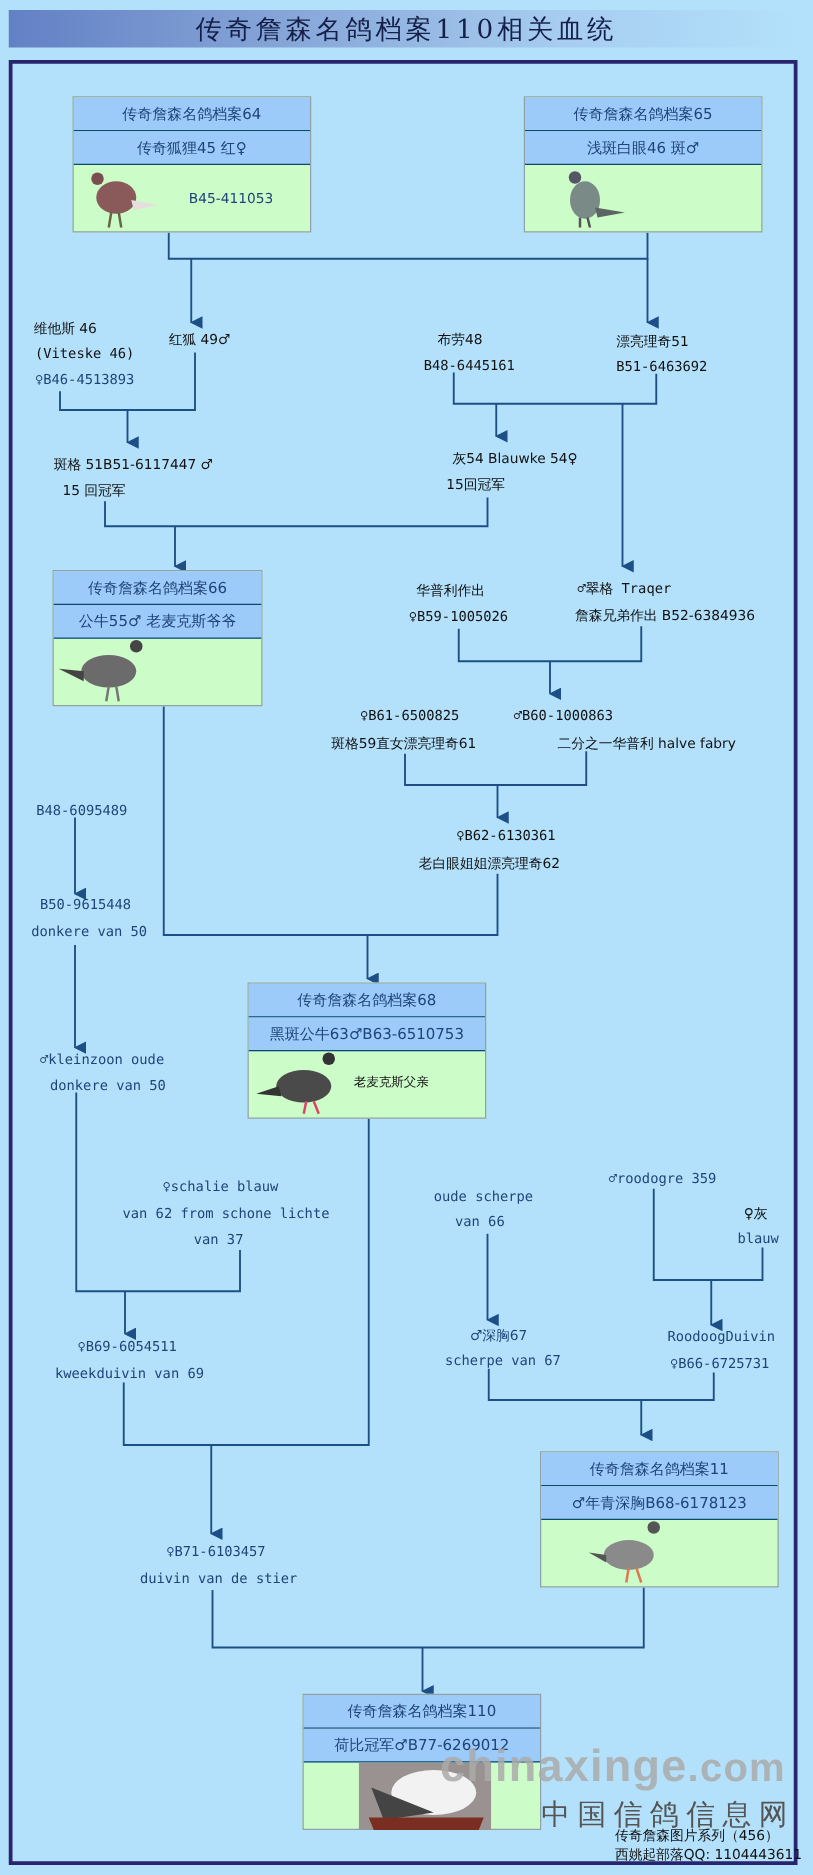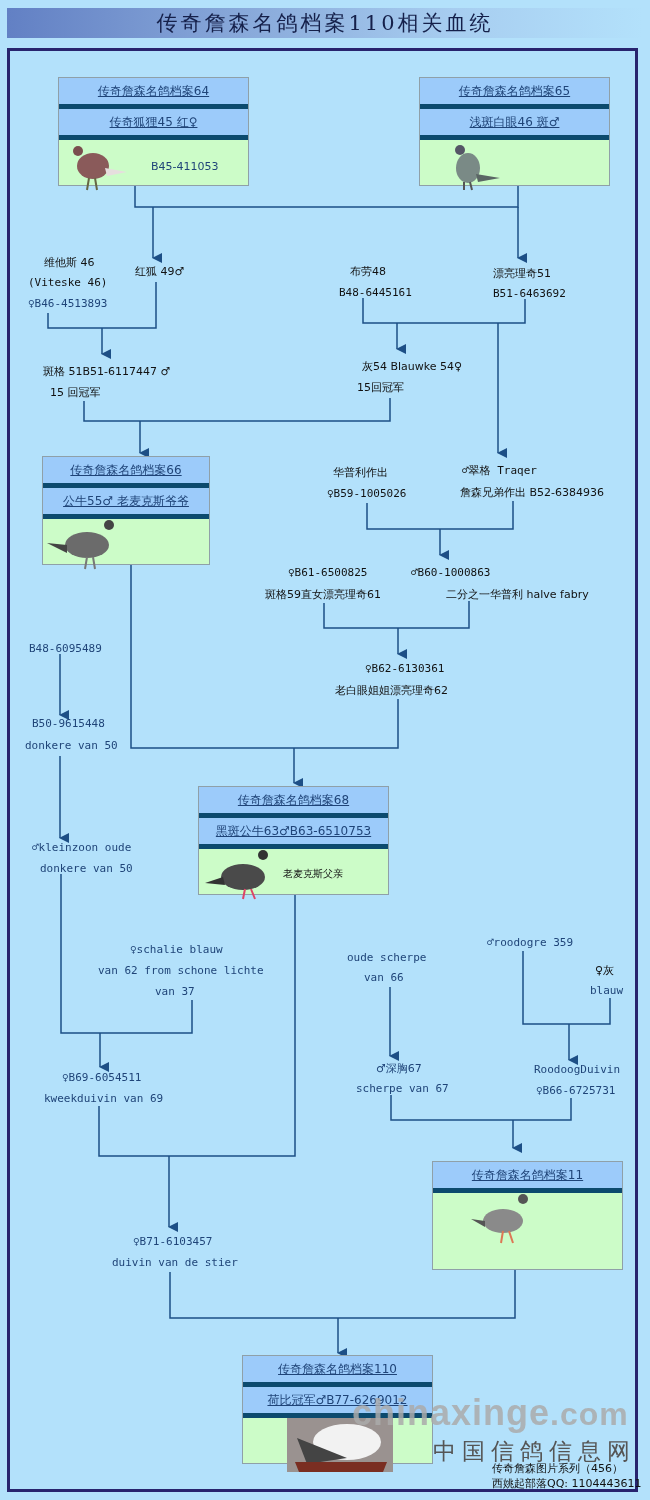--- a/index.html
+++ b/index.html
@@ -22,21 +22,21 @@
     position:absolute; left:7px; top:48px; width:631px; height:1444px;
     border:3px solid #28246e; box-sizing:border-box;
   }
   svg.lines { position:absolute; left:0; top:0; width:650px; height:1500px; }
   .card {
     position:absolute; border:1px solid #8fa0a8; box-sizing:border-box;
     background:#ccfcc8;
   }
   .card .row {
     height:26px; line-height:26px; text-align:center; background:#9ccbfa;
-    border-bottom:5px solid #0c4a6e; font-size:12px; color:#1f4478; white-space:nowrap;text-decoration:underline;
+    border-bottom:1px solid #0c4a6e; font-size:12px; color:#1f4478; white-space:nowrap;
   }
   .card .body { position:relative; height:52px; }
   .card .body .txt { position:absolute; font-size:11px; color:#1f4478; }
   .card .body .txt.dark { color:#111; font-size:10px; }
   .pigeon { position:absolute; }
   .lbl {
     position:absolute; font-size:11px; color:#1f4478; white-space:nowrap;
     font-family:"DejaVu Sans Mono", monospace;
   }
   .lbl.cn { font-family:"DejaVu Sans", sans-serif; font-size:11px; color:#111; }
@@ -163,20 +163,21 @@
       <circle cx="58" cy="6" r="5" fill="#333"></circle>
       <path d="M18,28 L0,34 L20,36 Z" fill="#333"></path>
       <path d="M40,40 L38,50 M46,40 L50,50" stroke="#d46" stroke-width="2"></path>
     </svg>
     <span class="txt dark" style="left:84px;top:18px;">老麦克斯父亲</span>
   </div>
 </div>
 
 <div class="card" style="left:432px;top:1161px;width:191px;height:109px;">
   <div class="row">传奇詹森名鸽档案11</div>
+  <div class="row">♂年青深胸B68-6178123</div>
   <div class="body">
     <svg class="pigeon" style="left:38px;top:0" width="64" height="52" viewBox="0 0 64 52">
       <ellipse cx="32" cy="28" rx="20" ry="12" fill="#8a8a8a"></ellipse>
       <circle cx="52" cy="6" r="5" fill="#555"></circle>
       <path d="M14,28 L0,26 L14,34 Z" fill="#555"></path>
       <path d="M32,38 L30,50 M38,38 L42,50" stroke="#d75" stroke-width="2"></path>
     </svg>
   </div>
 </div>
 
@@ -186,21 +187,21 @@
   <div class="body">
     <svg class="pigeon" style="left:44px;top:0" width="106" height="54" viewBox="0 0 106 54">
       <rect x="0" y="0" width="106" height="54" fill="#9a9290"></rect>
       <ellipse cx="60" cy="24" rx="34" ry="18" fill="#f2f2f2"></ellipse>
       <path d="M10,20 L60,40 L20,46 Z" fill="#444"></path>
       <path d="M8,44 L100,44 L96,54 L12,54 Z" fill="#7a2e22"></path>
     </svg>
   </div>
 </div>
 
-<div class="lbl cn" style="left:44px;top:255px;text-align:right;">维他斯 46</div>
+<div class="lbl cn" style="left:27px;top:255px;text-align:right;">维他斯 46</div>
 <div class="lbl" style="left:28px;top:276px;color:#111;">(Viteske 46)</div>
 <div class="lbl" style="left:28px;top:297px;">♀B46-4513893</div>
 
 <div class="lbl cn" style="left:135px;top:264px;">红狐 49♂</div>
 
 <div class="lbl cn" style="left:350px;top:264px;">布劳48</div>
 <div class="lbl" style="left:339px;top:286px;color:#111;">B48-6445161</div>
 
 <div class="lbl cn" style="left:493px;top:266px;">漂亮理奇51</div>
 <div class="lbl" style="left:493px;top:287px;color:#111;">B51-6463692</div>

